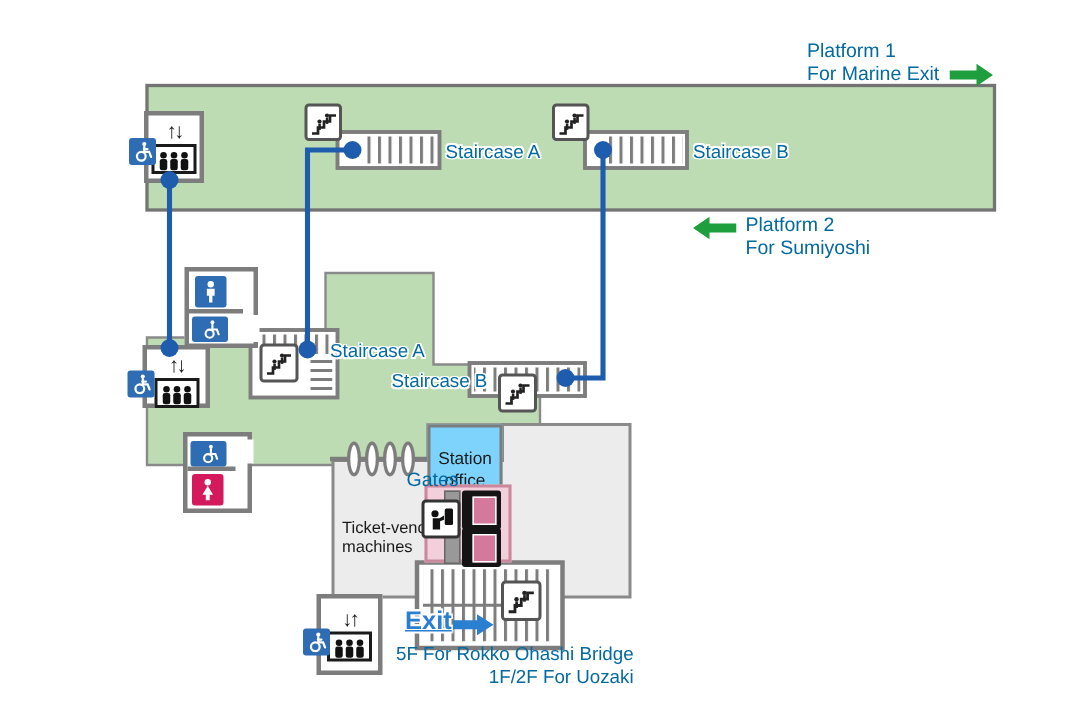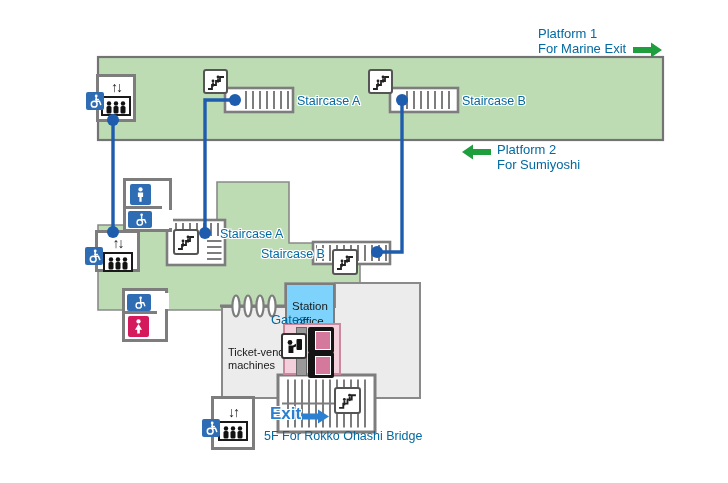--- a/index.html
+++ b/index.html
@@ -27,21 +27,21 @@
          align-items:flex-end;justify-content:center;gap:1px;box-sizing:content-box;background:#fff;}
   .office{position:absolute;background:#7dd3fc;border:2px solid #7d7d7d;box-sizing:border-box;
          display:flex;align-items:flex-end;justify-content:center;text-align:center;
          font-size:11.5px;line-height:1.25;z-index:3;}
   .pinkarea{position:absolute;background:#f2cfda;border:2px solid #c9889c;box-sizing:border-box;z-index:3;}
   .machine{position:absolute;display:flex;align-items:stretch;z-index:4;}
   .machine .slab{width:11px;height:24px;background:#999;border:1px solid #666;box-sizing:border-box;}
   .machine .body{width:26px;height:26px;background:#141414;border-radius:2px;margin-left:1px;position:relative;}
   .machine .screen{position:absolute;left:7px;top:4px;width:14px;height:17px;background:#d4799b;border:1px solid #fff;}
   .txt2{position:absolute;font-size:11px;line-height:1.2;z-index:4;}
-  .exitlbl{position:absolute;font-size:17px;font-weight:bold;color:#2b7fd0;z-index:6;}
+  .exitlbl{position:absolute;font-size:17px;font-weight:bold;color:#2b7fd0;z-index:6;text-decoration:underline;}
 </style>
 </head>
 <body>
 
 <div class="map">
 
   <svg class="layer" width="728" height="483">
     <defs>
       <pattern id="rv" width="7" height="10" patternUnits="userSpaceOnUse">
         <rect width="7" height="10" fill="#fff"></rect>
@@ -331,20 +331,21 @@
           <circle cx="8.2" cy="2" r="1.4" fill="#fff" stroke="none"></circle>
           <path d="M8.2 3.6 v3.6 h3.2 l1.3 3.4"></path>
           <path d="M7.9 5.4 h2.4"></path>
           <circle cx="6.2" cy="10.2" r="2.9"></circle>
         </g>
       </svg>
   </div>
 
   <div class="lbl" style="left:264px;top:429px;line-height:15px;text-align:right;">
     <div>5F  For Rokko Ohashi Bridge</div>
+    <div>1F/2F  For Uozaki</div>
   </div>
 
   <svg class="layer routes" width="728" height="483">
     <g stroke="#1e5cad" stroke-width="3.4" fill="none">
       <line x1="113" y1="120" x2="113" y2="232"></line>
       <polyline points="235,100 205,100 205,233"></polyline>
       <polyline points="402,100 402,252 377,252"></polyline>
     </g>
     <g fill="#1e5cad">
       <circle cx="113" cy="120" r="6"></circle>

